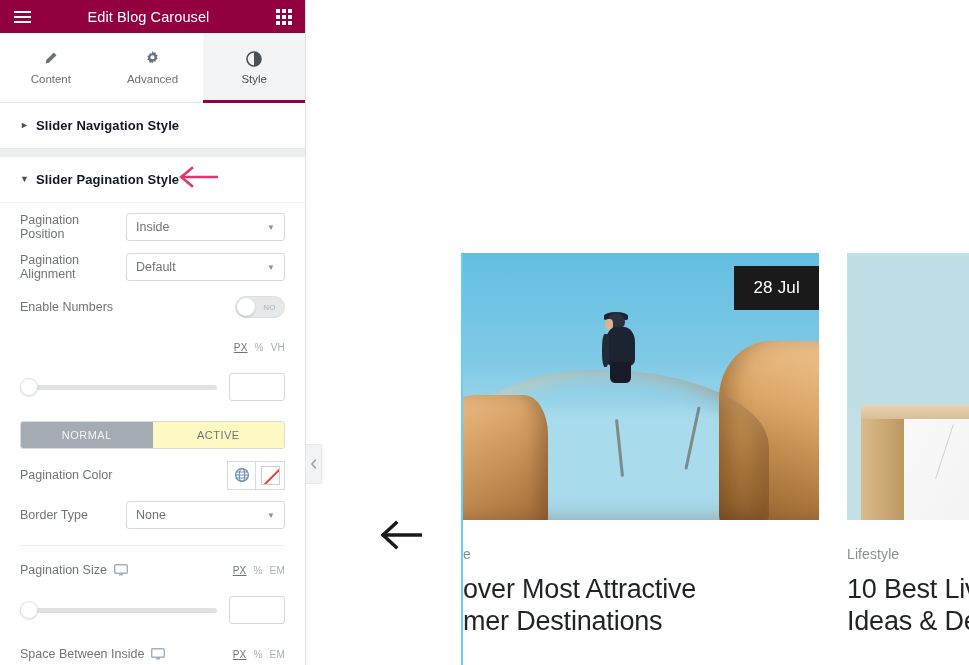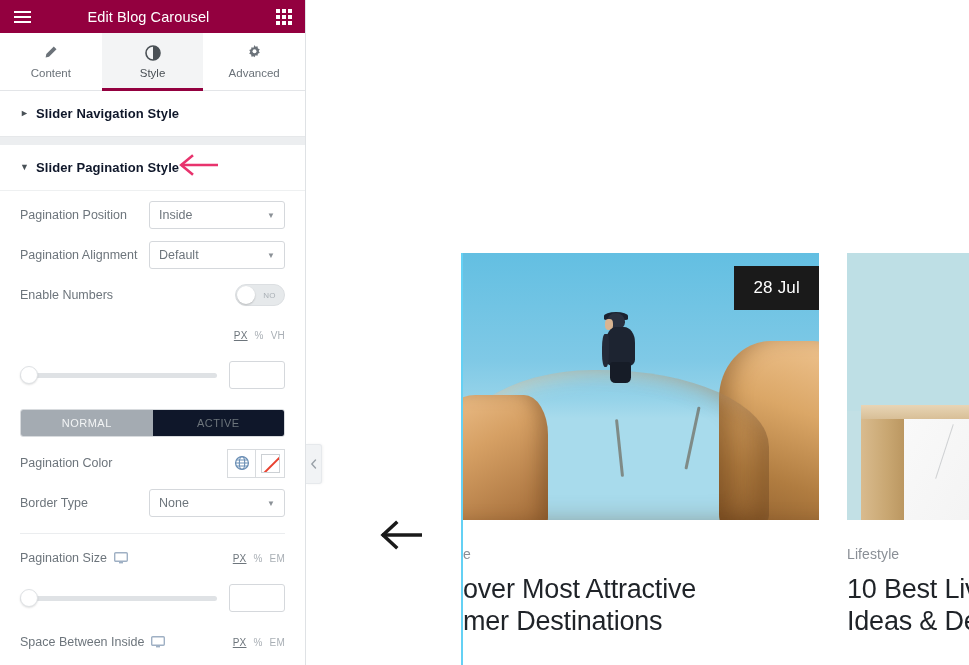--- a/index.html
+++ b/index.html
@@ -204,21 +204,21 @@
     grid-template-columns: repeat(3, 4px);
     grid-template-rows: repeat(3, 4px);
     gap: 2px;
   }
   .grid-icon .g i { background: #fff; display:block; }
 
   .tabs {
     display: flex;
     background: #fff;
     border-bottom: 1px solid #e3e5e8;
-    height: 58px;
+    height: 70px;
   }
   .tab {
     flex: 1;
     display: flex; flex-direction: column;
     align-items: center; justify-content: center;
     gap: 6px;
     color: #6b7279;
     font-size: 11.5px;
     cursor: pointer;
     position: relative;
@@ -265,21 +265,21 @@
     padding: 4px 20px 14px 20px;
     border-top: 1px solid #eef0f1;
   }
 
   .ctrl { display: flex; align-items: center; min-height: 40px; }
   .ctrl-label {
     font-size: 12.5px; color: #6d757c;
     flex: 1; display: flex; align-items: center; gap: 7px;
   }
   .select {
-    width: 136px; height: 28px;
+    width: 159px; height: 28px;
     border: 1px solid #d5d8dc; border-radius: 3px;
     background: #fff;
     display: flex; align-items: center; justify-content: space-between;
     padding: 0 9px;
     font-size: 12.5px; color: #6d757c;
     cursor: pointer;
   }
   .select .cv { color: #6d757c; }
   .select .ca { color: #8b9197; font-size: 8px; }
 
@@ -330,21 +330,21 @@
   }
 
   .state-tabs {
     display: flex; margin: 10px 0 6px 0;
     border: 1px solid #d8dbde; border-radius: 3px; overflow: hidden;
   }
   .state-tab {
     flex: 1; height: 26px;
     display: flex; align-items: center; justify-content: center;
     font-size: 11px; letter-spacing: .5px;
-    background: #0f172a; color: #6d757c; cursor: pointer;
+    background: #fef9c3; color: #6d757c; cursor: pointer;
   }
   .state-tab.active { background: #a4abb2; color: #f2f4f5; }
 
   .color-ctrl { display: flex; margin-left: auto; }
   .color-btn {
     width: 29px; height: 29px;
     border: 1px solid #d8dbde; background: #fff;
     display: flex; align-items: center; justify-content: center;
     cursor: pointer;
   }
@@ -461,37 +461,37 @@
 
     <div class="tabs">
       <div class="tab">
         <span class="ti">
           <svg width="15" height="15" viewBox="0 0 16 16">
               <path d="M11.5 1.6l2.9 2.9-8 8-3.6.7.7-3.6z" fill="#6b7279"></path>
             </svg>
         </span>
         <span>Content</span>
       </div>
+      <div class="tab">
+        <span class="ti">
+          <svg width="15" height="15" viewBox="0 0 16 16">
+            <path d="M8 0l1.1 1.9 2.1-.5.4 2.2 2 .9-1.1 1.9 1.1 1.9-2 .9-.4 2.2-2.1-.5L8 13l-1.1-1.1-2.1.5-.4-2.2-2-.9L3.5 7.3 2.4 5.4l2-.9.4-2.2 2.1.5z" fill="#6b7279"></path>
+            <circle cx="8" cy="6.6" r="2.1" fill="#fff"></circle>
+          </svg>
+        </span>
+        <span>Advanced</span>
+      </div>
       <div class="tab active">
         <span class="ti">
           <svg width="16" height="16" viewBox="0 0 16 16">
             <circle cx="8" cy="8" r="7" fill="none" stroke="#4a5055" stroke-width="1.6"></circle>
             <path d="M8 1 A7 7 0 0 1 8 15 Z" fill="#4a5055"></path>
           </svg>
         </span>
         <span>Style</span>
-      </div>
-      <div class="tab">
-        <span class="ti">
-          <svg width="15" height="15" viewBox="0 0 16 16">
-            <path d="M8 0l1.1 1.9 2.1-.5.4 2.2 2 .9-1.1 1.9 1.1 1.9-2 .9-.4 2.2-2.1-.5L8 13l-1.1-1.1-2.1.5-.4-2.2-2-.9L3.5 7.3 2.4 5.4l2-.9.4-2.2 2.1.5z" fill="#6b7279"></path>
-            <circle cx="8" cy="6.6" r="2.1" fill="#fff"></circle>
-          </svg>
-        </span>
-        <span>Advanced</span>
       </div>
     </div>
 
     <div class="panel-scroll">
 
       <div class="section">
         <div class="section-head">
           <span class="caret">►</span>
           <span class="section-title">Slider Navigation Style</span>
         </div>

